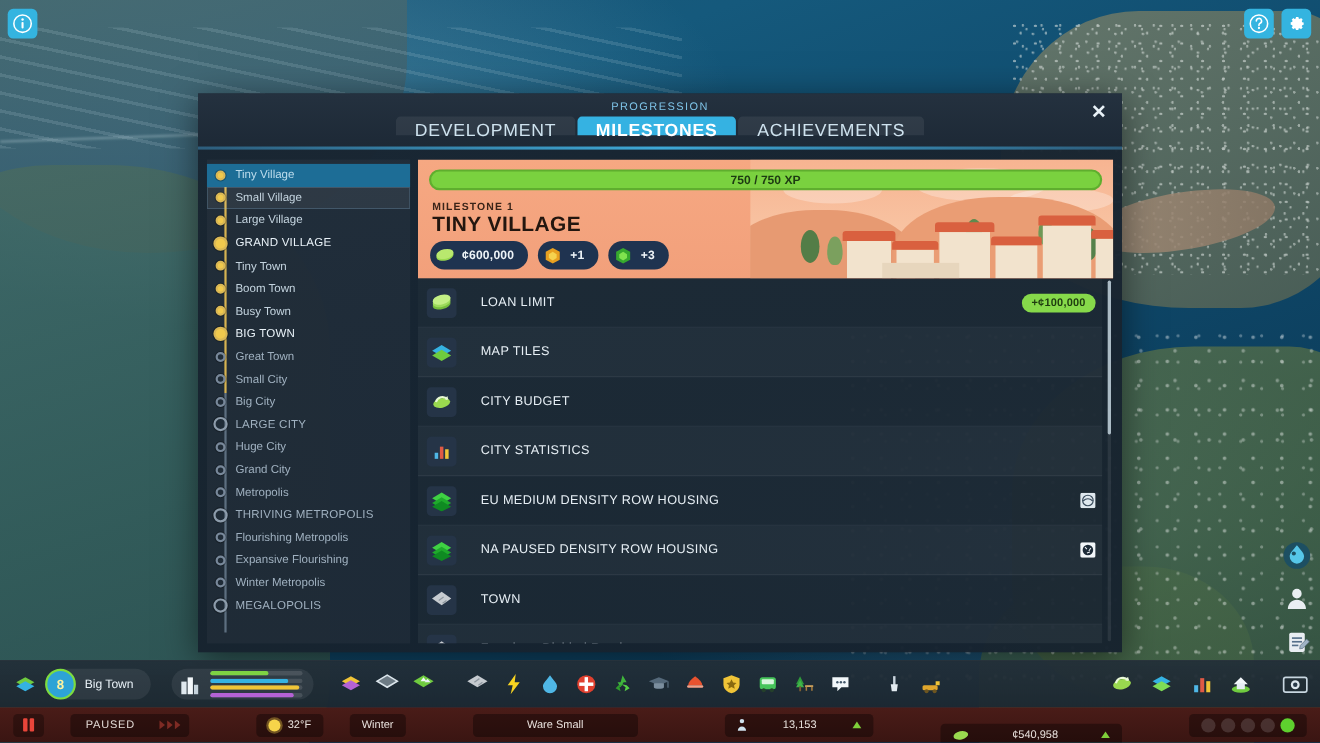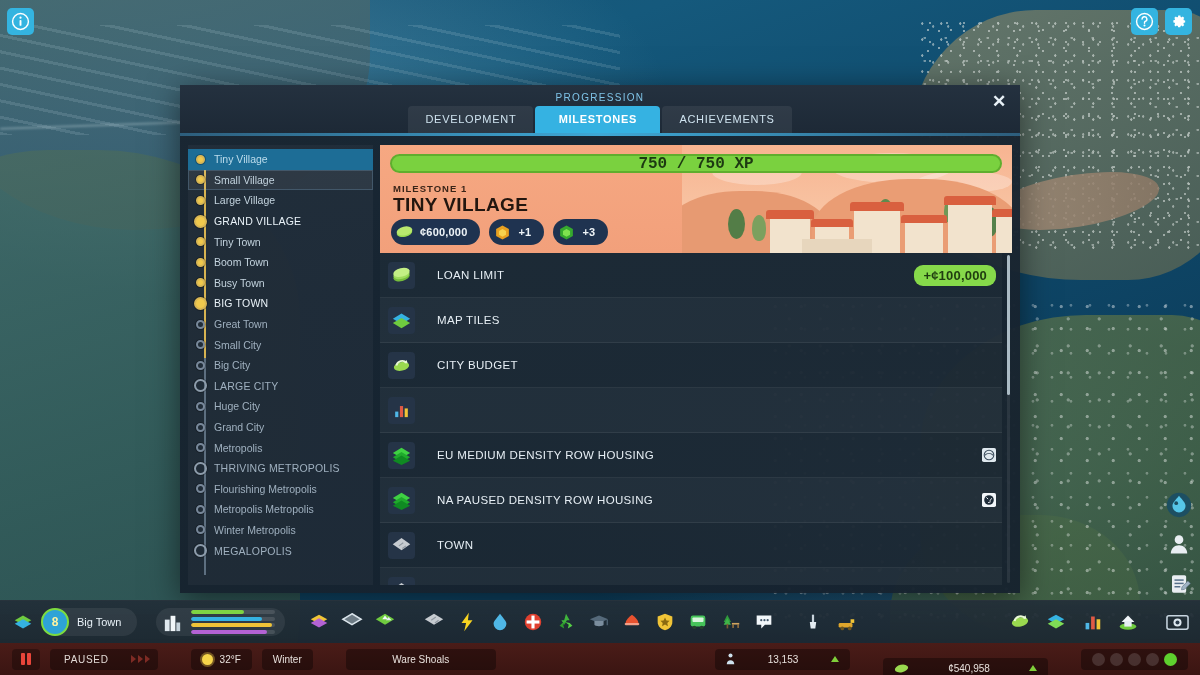--- a/index.html
+++ b/index.html
@@ -135,22 +135,22 @@
   .close-x {
     position:absolute; right:11px; top:7px; width:20px; height:20px;
     color:#e9f2f8; font-size:17px; line-height:20px; text-align:center;
     cursor:pointer; font-weight:700;
   }
   .tabs {
     position:absolute; left:0; right:0; bottom:0; height:27px;
     display:flex; justify-content:center; gap:2px;
   }
   .tab {
-    min-width:125px; padding:0 17px; height:27px; line-height:27px;
-    font-size:11px; letter-spacing:.7px; color:#cfe3ef; text-align:center;
+    min-width:125px; padding:0 17px; height:17px; line-height:27px;
+    font-size:16px; letter-spacing:.7px; color:#cfe3ef; text-align:center;
     background:rgba(255,255,255,.07); cursor:pointer;
     border-radius:4px 4px 0 0;
   }
   .tab.active { background:#35b2e2; color:#fff; font-weight:600; }
   .panel-accent { height:3px; background:linear-gradient(90deg,#2d5d7c,#3ea8d6,#2d5d7c); flex:0 0 auto; }
 
   .panel-body { flex:1; display:flex; padding:9px 8px 8px 8px; gap:7px; overflow:hidden;justify-content:flex-end; }
 
   
   .ms-list {
@@ -197,21 +197,21 @@
   }
   .bldg { position:absolute; bottom:0; background:#f2e3cd; }
   .roof { position:absolute; background:#d9603f; }
   .tree { position:absolute; bottom:0; border-radius:50% 50% 42% 42%; background:#6b9355; }
   .tree2 { position:absolute; bottom:0; border-radius:50%; background:#537d47; }
 
   .xpbar {
     position:absolute; left:10px; right:10px; top:9px; height:19px;
     background:#7ad13f; border:2px solid #5fae2e; border-radius:10px;
     display:flex; align-items:center; justify-content:center;
-    font-size:16px; font-weight:700; color:#1d3a12;font-family:Liberation Mono, monospace;
+    font-size:11px; font-weight:700; color:#1d3a12;
   }
   .ms-num {
     position:absolute; left:13px; top:38px;
     font-size:9.5px; letter-spacing:1px; color:#3a2418; font-weight:600;
   }
   .ms-title {
     position:absolute; left:13px; top:49px;
     font-size:19px; font-weight:700; color:#23160f; letter-spacing:.4px;
   }
   .rewards { position:absolute; left:11px; bottom:8px; display:flex; gap:9px; }
@@ -229,21 +229,21 @@
     border-bottom:1px solid rgba(255,255,255,.07);
     background:rgba(255,255,255,.025); cursor:pointer;
   }
   .unlock-row:nth-child(even) { background:rgba(255,255,255,.05); }
   .u-ico {
     width:27px; height:27px; border-radius:4px; flex:0 0 auto;
     background:#253447; display:flex; align-items:center; justify-content:center;
   }
   .u-label { flex:1; font-size:11.5px; color:#e6eef4; letter-spacing:.35px; font-weight:500; }
   .u-badge {
-    background:#86d94a; color:#1f3c10; font-size:13px; font-weight:700;
+    background:#86d94a; color:#1f3c10; font-size:10px; font-weight:700;
     border-radius:9px; padding:3px 9px; letter-spacing:.2px;
   }
   .u-flag { width:14px; height:14px; border-radius:2px; flex:0 0 auto; }
   .scrolltrack {
     position:absolute; right:2px; top:2px; bottom:2px; width:3px;
     background:rgba(255,255,255,.08); border-radius:2px;
   }
   .scrollthumb {
     position:absolute; right:2px; top:2px; width:3px; height:140px;
     background:rgba(215,232,242,.75); border-radius:2px; cursor:pointer;
@@ -274,21 +274,21 @@
   }
   .demand-bars { display:flex; flex-direction:column; gap:2.5px; width:84px; }
   .dbar { height:4px; border-radius:2px; background:rgba(255,255,255,.12); position:relative; overflow:hidden; }
   .dbar i { position:absolute; left:0; top:0; bottom:0; border-radius:2px; display:block; }
   .tb-spacer { flex:1; }
 
   
   #statusbar {
     position:absolute; left:0; right:0; bottom:0; height:32px; z-index:56;
     background:linear-gradient(180deg,#4a1c18,#3a1512);
-    display:flex; align-items:center; padding:0 12px; gap:10px;
+    display:flex; align-items:center; padding:0 12px; gap:24px;
   }
   .sb-group { height:21px; background:rgba(0,0,0,.35); border-radius:4px; display:flex; align-items:center; }
   .pause-ico {
     width:28px; height:21px; display:flex; align-items:center; justify-content:center;
     gap:2.5px; cursor:pointer; background:rgba(0,0,0,.3); border-radius:4px;
   }
   .pause-ico b { display:block; width:4px; height:12px; background:#e8453a; border-radius:1px; }
   .sb-text { font-size:10px; color:#e2dad6; letter-spacing:.7px; padding:0 14px; }
   .speed-ico { display:flex; gap:2px; padding:0 8px; align-items:center; cursor:pointer; }
   .speed-ico i { width:0; height:0; border-left:5px solid #7e2b24; border-top:4px solid transparent; border-bottom:4px solid transparent; display:block; }
@@ -448,21 +448,21 @@
           <div class="ms-row major locked">
             <div class="node"></div>
             <div class="ms-label">THRIVING METROPOLIS</div>
           </div>
           <div class="ms-row locked">
             <div class="node"></div>
             <div class="ms-label">Flourishing Metropolis</div>
           </div>
           <div class="ms-row locked">
             <div class="node"></div>
-            <div class="ms-label">Metropolis Metropolis</div>
+            <div class="ms-label">Expansive Flourishing</div>
           </div>
           <div class="ms-row locked">
             <div class="node"></div>
             <div class="ms-label">Winter Metropolis</div>
           </div>
           <div class="ms-row major locked">
             <div class="node"></div>
             <div class="ms-label">MEGALOPOLIS</div>
           </div>
         </div>
@@ -569,20 +569,21 @@
               <div class="u-label">CITY BUDGET</div>
             </div>
             <div class="unlock-row">
               <div class="u-ico">
                 <svg viewBox="0 0 24 22" width="19" height="18">
                   <rect x="4" y="13" width="4" height="7" fill="#4fb7e6"></rect>
                   <rect x="10" y="6" width="4" height="14" fill="#e05a45"></rect>
                   <rect x="16" y="9" width="4" height="11" fill="#f0c437"></rect>
                 </svg>
               </div>
+              <div class="u-label">CITY STATISTICS</div>
             </div>
             <div class="unlock-row">
               <div class="u-ico">
                 <svg viewBox="0 0 24 22" width="21" height="19">
                   <path d="M12 2l10 6-10 6-10-6z" fill="#3fd143"></path>
                   <path d="M12 7l10 6-10 6-10-6z" fill="#1faa2c"></path>
                   <path d="M12 11l10 6-10 5-10-5z" fill="#0f8a22"></path>
                 </svg>
               </div>
               <div class="u-label">EU MEDIUM DENSITY ROW HOUSING</div>
@@ -836,21 +837,21 @@
   <div class="tb-gap"></div>
   <div class="chipbox">
     <span class="sun"></span>
     <span>32°F</span>
   </div>
   <div class="chipbox">
     <span>Winter</span>
   </div>
   <div class="tb-gap"></div>
   <div class="chipbox" style="min-width:150px;justify-content:center;">
-    <span>Ware Shoals</span>
+    <span>Ware Small</span>
   </div>
   <div class="sb-spacer"></div>
   <div class="chipbox" style="min-width:135px;">
     <svg viewBox="0 0 12 16" width="9" height="12">
       <circle cx="6" cy="3.4" r="2.7" fill="#cfe2ee"></circle>
         <path d="M1 15c0-3 2.2-5.2 5-5.2S11 12 11 15z" fill="#cfe2ee"></path>
     </svg>
     <span style="flex:1;text-align:center;">13,153</span>
     <span class="arrow-up"></span>
   </div>

